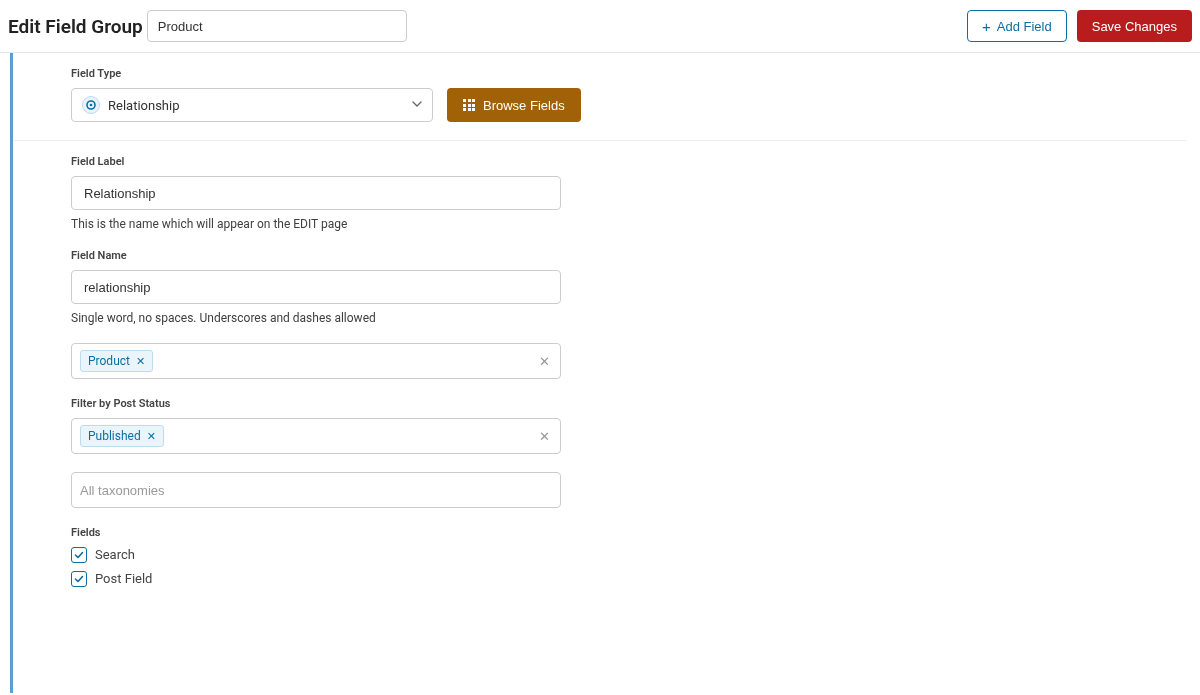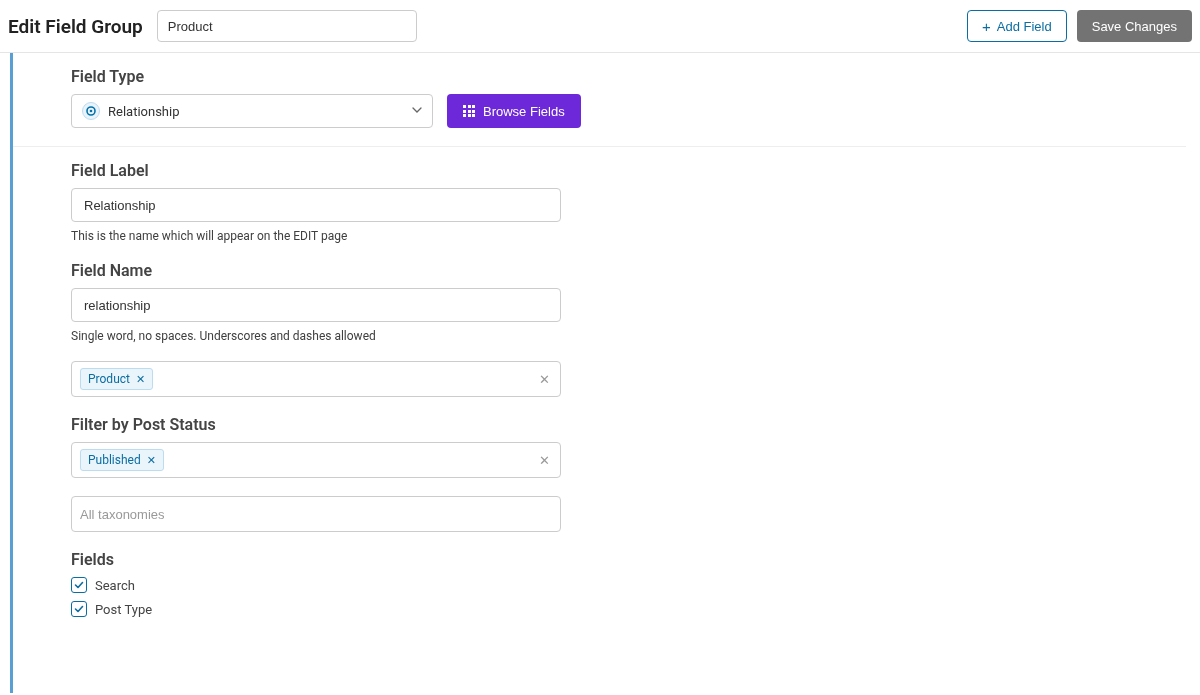--- a/index.html
+++ b/index.html
@@ -7,21 +7,21 @@
     font-family: -apple-system, BlinkMacSystemFont, "Segoe UI", Roboto, Helvetica, Arial, sans-serif;
     background: #fff;
     color: #333;
     font-size: 13px;
   }
   .header {
     display: flex;
     align-items: center;
     padding: 10px 8px;
     border-bottom: 1px solid #e5e5e5;
-    gap: 14px;
+    gap: 4px;
     background: #fff;
   }
   .page-title {
     font-size: 19px;
     font-weight: 600;
     color: #222;
   }
   .title-input {
     width: 260px;
     height: 32px;
@@ -46,21 +46,21 @@
     display: inline-flex;
     align-items: center;
     gap: 6px;
   }
   .btn-outline {
     border-color: #0b6ea3;
     color: #0b6ea3;
     background: #fff;
   }
   .btn-primary {
-    background: #737373;
+    background: #b91c1c;
     color: #fff;
   }
   .plus-icon {
     font-size: 15px;
     line-height: 1;
   }
 
   .body-wrap {
     display: flex;
   }
@@ -70,21 +70,21 @@
     background: #fff;
   }
   .section {
     padding: 14px 0 18px 58px;
   }
   .section.border-b {
     border-bottom: 1px solid #eee;
   }
 
   .field-label {
-    font-size: 16px;
+    font-size: 11px;
     font-weight: 600;
     color: #444;
     margin-bottom: 8px;
   }
 
   .row-inline {
     display: flex;
     gap: 14px;
     align-items: center;
   }
@@ -118,21 +118,21 @@
     flex: 1;
     font-size: 13px;
     color: #333;
   }
   .select-box .chevron {
     color: #777;
     font-size: 11px;
   }
 
   .btn-browse {
-    background: #6d28d9;
+    background: #a16207;
     color: #fff;
     border: none;
     height: 34px;
     border-radius: 4px;
     padding: 0 16px;
     font-size: 13px;
     cursor: pointer;
     display: inline-flex;
     align-items: center;
     gap: 8px;
@@ -206,21 +206,21 @@
     flex: 1;
     font-size: 13px;
     color: #333;
   }
   .tag-input input::placeholder {
     color: #999;
   }
 
   .check-row {
     display: flex;
-    align-items: center;
+    align-items: flex-start;
     gap: 8px;
     margin-bottom: 8px;
     font-size: 13px;
     color: #444;
   }
   .check {
     width: 16px;
     height: 16px;
     border: 1.5px solid #0b6ea3;
     border-radius: 3px;
@@ -338,19 +338,19 @@
             </svg>
         </span>
         <span>Search</span>
       </div>
       <div class="check-row">
         <span class="check">
           <svg viewBox="0 0 10 10">
               <path d="M1.5 5 L4 7.5 L8.5 2.5" stroke="#0b6ea3" stroke-width="1.6" fill="none" stroke-linecap="round" stroke-linejoin="round"></path>
             </svg>
         </span>
-        <span>Post Type</span>
+        <span>Post Field</span>
       </div>
     </div>
 
   </div>
   <div style="width:14px"></div>
 </div>
 
 </body></html>

